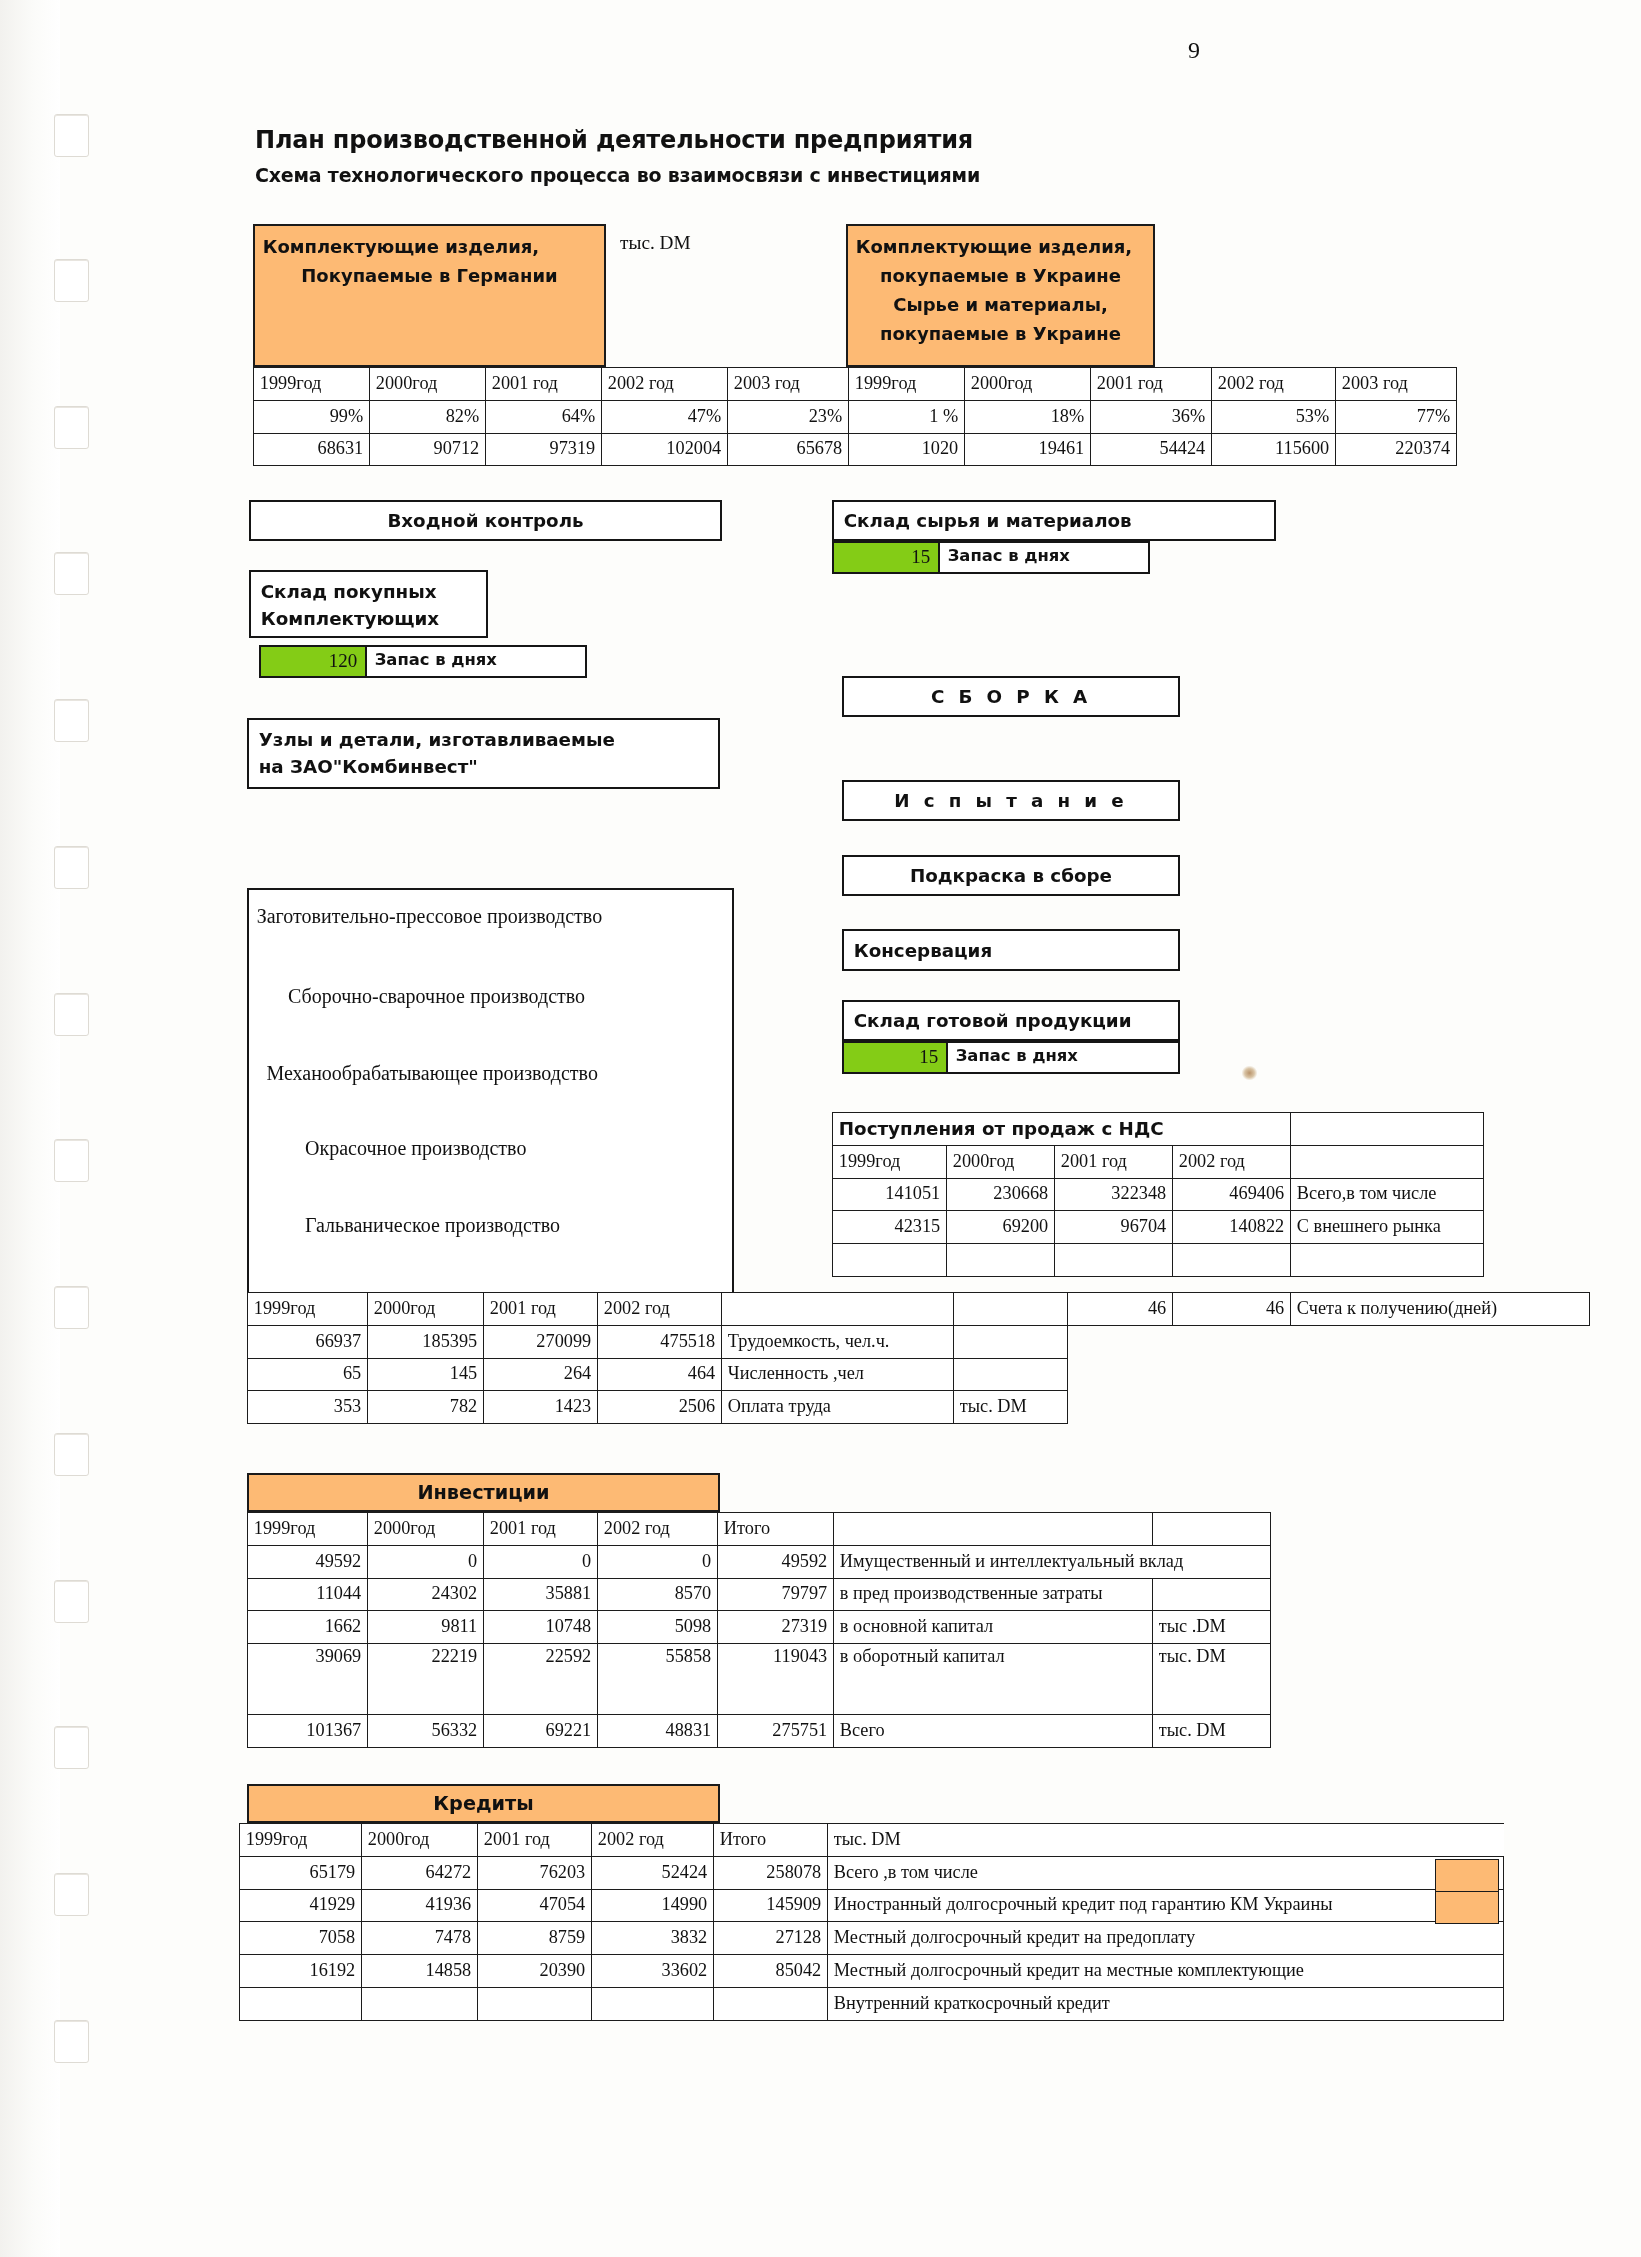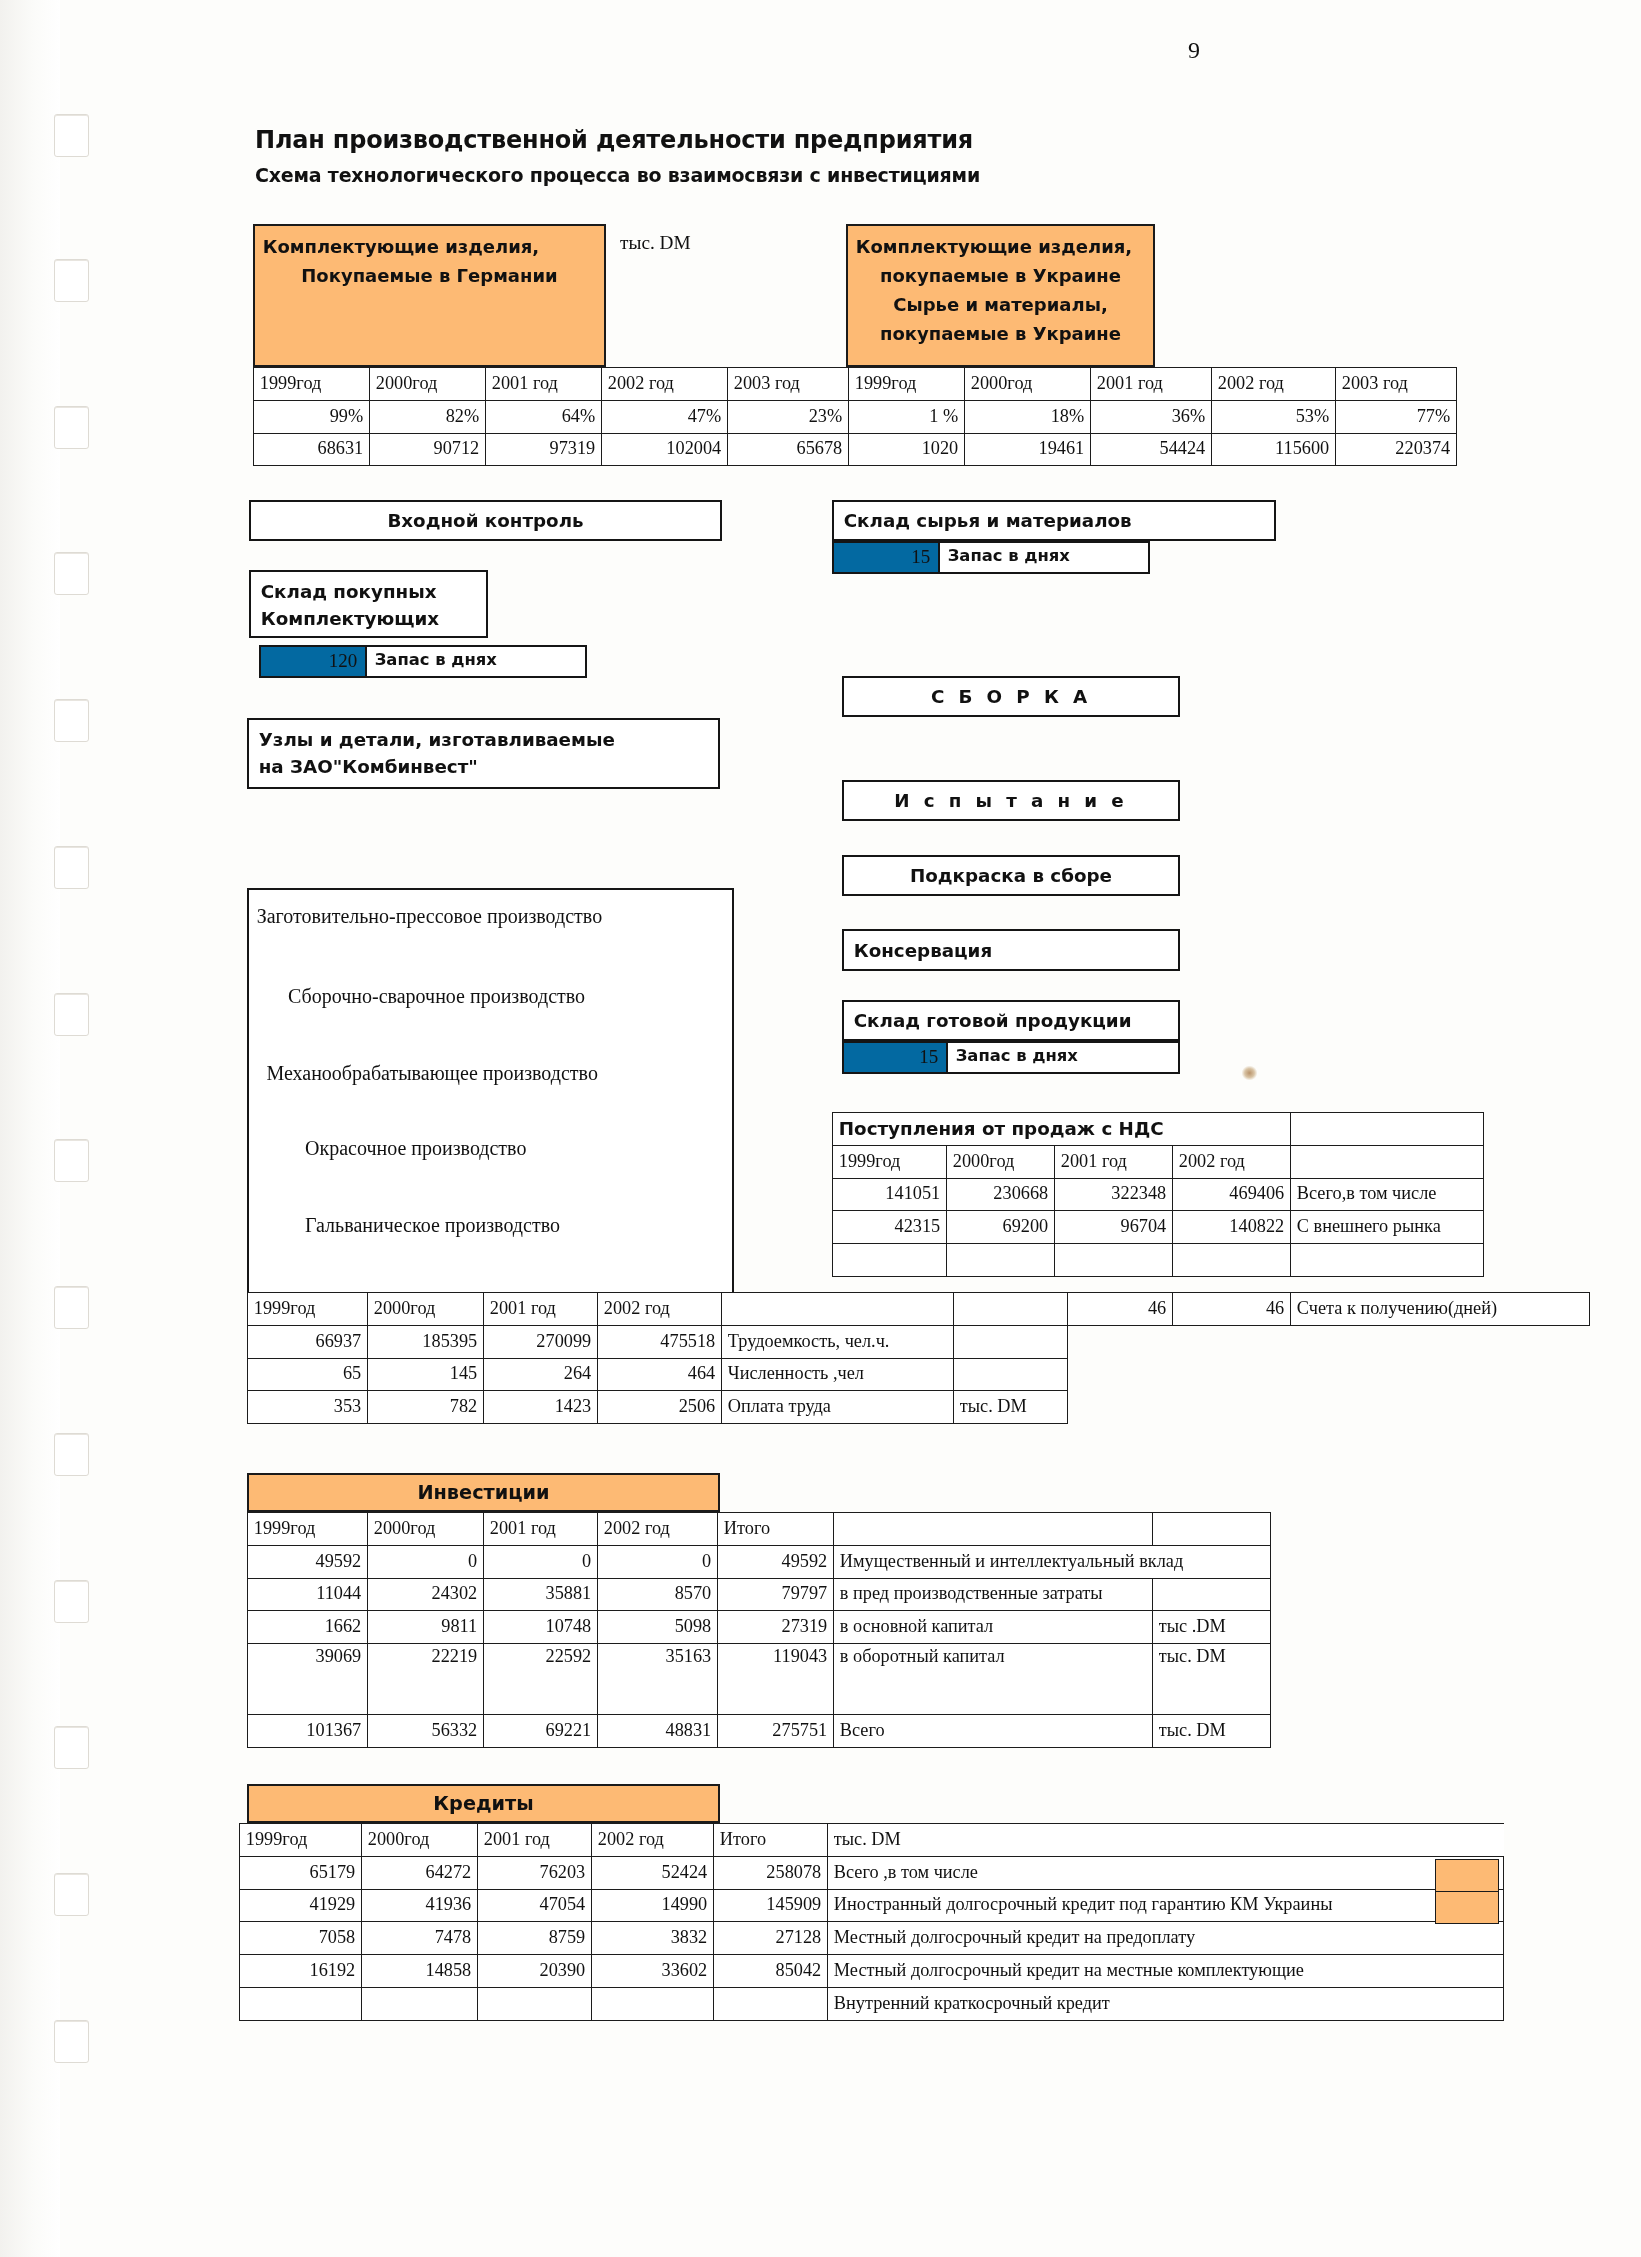--- a/index.html
+++ b/index.html
@@ -144,21 +144,21 @@
     display: block;
     padding: 5.8px 9.7px;
     line-height: 1.5;
   }
 
   
   .stockrow { position: absolute; display: flex; }
   .stockrow .v {
     box-sizing: border-box;
     border: 2.3px solid #151515;
-    background: #0369a1;
+    background: #84cc16;
     text-align: right;
     padding: 2.9px 7.7px 3.9px 5.8px;
     font-family: "Liberation Serif", serif;
     font-size: 19px;
   }
   .stockrow .t {
     box-sizing: border-box;
     border: 2.3px solid #151515;
     border-left: none;
     background: #fff;
@@ -498,21 +498,21 @@
         <td class="num">10748</td>
         <td class="num">5098</td>
         <td class="num">27319</td>
         <td class="lbl" style="width:205px">в основной капитал</td>
         <td class="lbl">тыс .DM</td>
       </tr>
       <tr style="height:71px">
         <td class="num" style="vertical-align:top">39069</td>
         <td class="num" style="vertical-align:top">22219</td>
         <td class="num" style="vertical-align:top">22592</td>
-        <td class="num" style="vertical-align:top">35163</td>
+        <td class="num" style="vertical-align:top">55858</td>
         <td class="num" style="vertical-align:top">119043</td>
         <td class="lbl" style="vertical-align:top; white-space:normal; max-width:205px;">в оборотный капитал</td>
         <td class="lbl" style="vertical-align:top">тыс.  DM</td>
       </tr>
       <tr>
         <td class="num">101367</td>
         <td class="num">56332</td>
         <td class="num">69221</td>
         <td class="num">48831</td>
         <td class="num">275751</td>

